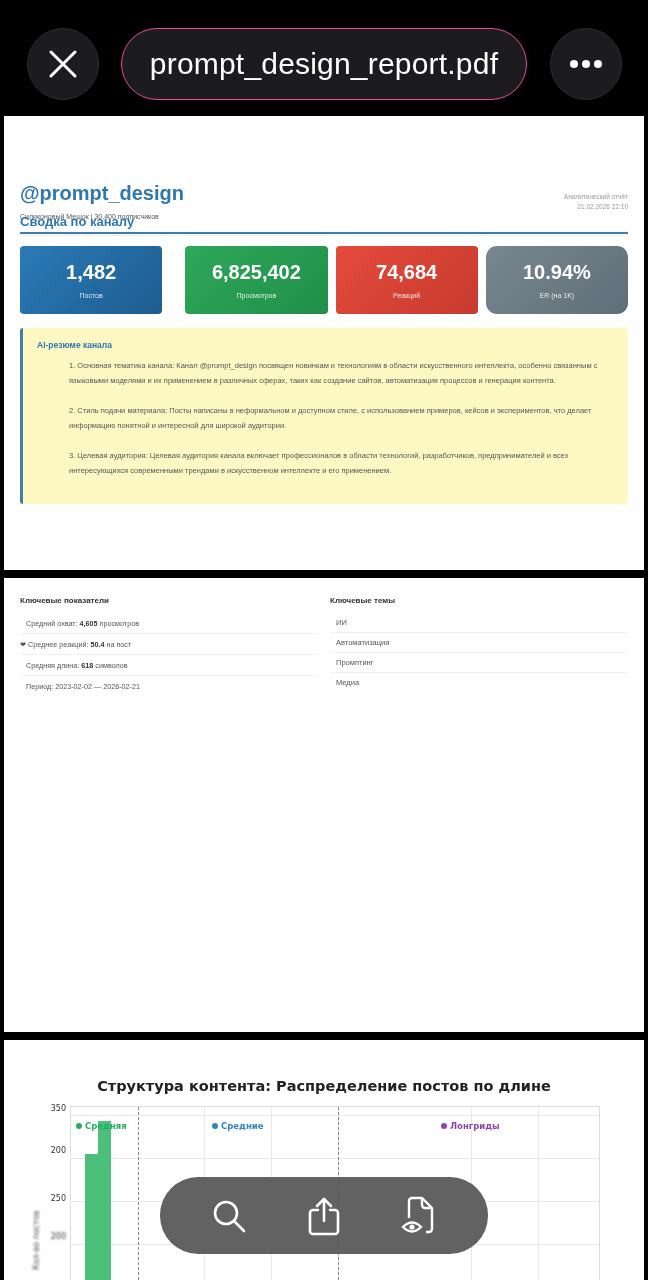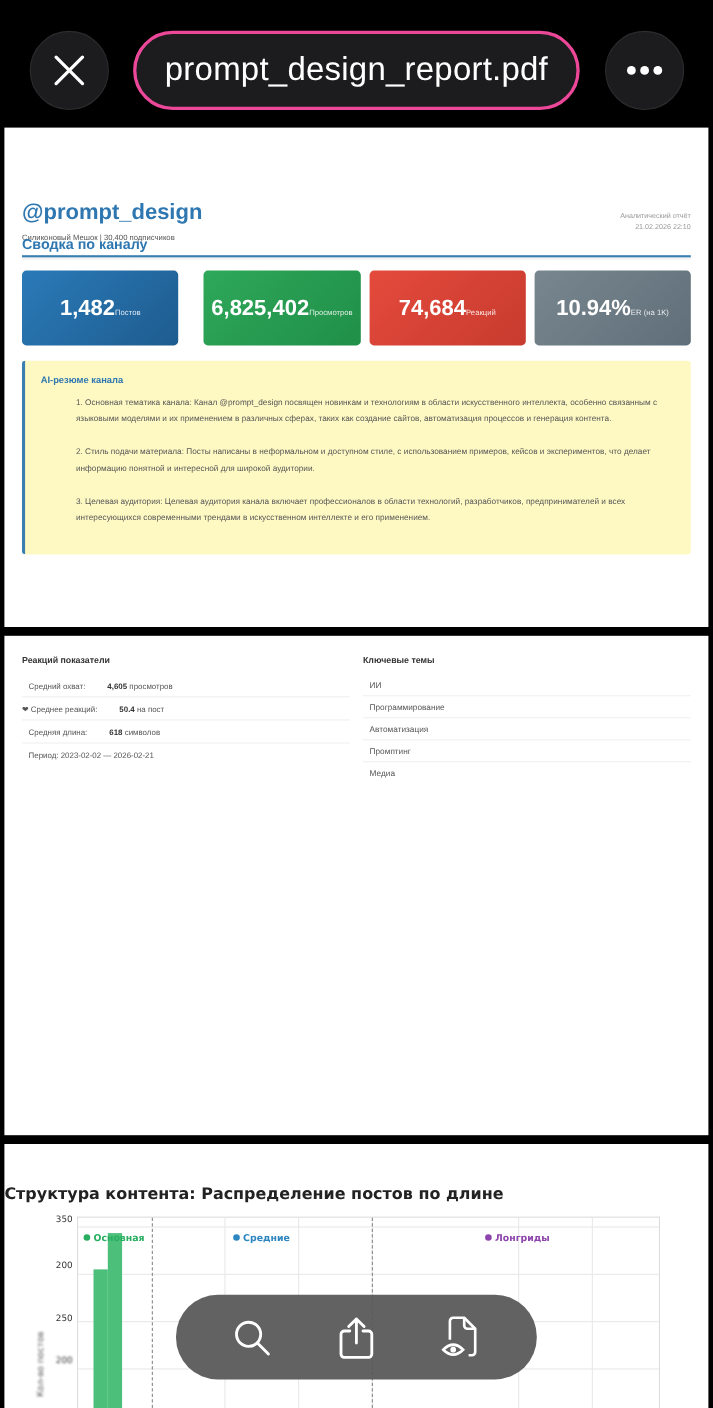--- a/index.html
+++ b/index.html
@@ -9,62 +9,62 @@
   
   .topbar { position: absolute; left: 0; top: 0; width: 648px; height: 115px; background: #000; }
   .circle-btn {
     position: absolute; top: 28px; width: 72px; height: 72px; border-radius: 50%;
     background: #1c1c1e; border: 1px solid #2c2c2e; display: flex; align-items: center; justify-content: center;
   }
   .close-btn { left: 27px; }
   .more-btn { left: 550px; }
   .title-pill {
     position: absolute; left: 121px; top: 28px; width: 406px; height: 72px; border-radius: 36px;
-    background: #1c1c1e; border: 3px solid #ec4899; display: flex; align-items: center; justify-content: center;
+    background: #1c1c1e; border: 1px solid #ec4899; display: flex; align-items: center; justify-content: center;
     color: #fff; font-size: 30px; font-family: "Liberation Sans", sans-serif; letter-spacing: 0.2px;
   }
 
   
   .page { position: absolute; left: 4px; width: 640px; background: #fff; overflow: hidden; }
   .page1 { top: 116px; height: 454px; }
   .page2 { top: 578px; height: 454px; }
   .page3 { top: 1040px; height: 260px; }
 
   
   .p1-header { position: absolute; left: 16px; top: 30px; width: 608px; height: 52px; border-bottom: 2px solid #3b7fb0; margin-top: 36px; }
   .channel-title { font-size: 20px; font-weight: bold; color: #2e77b0; }
   .channel-sub { margin-top: 8px; font-size: 7px; color: #555; }
   .report-meta { position: absolute; right: 0; top: 10px; text-align: right; font-size: 6.5px; color: #999; line-height: 10px; }
 
   .section-title { position: absolute; left: 16px; top: 98px; width: 608px; font-size: 13px; font-weight: bold; color: #2e77b0; padding-bottom: 6px; border-bottom: 1px solid #eee; }
 
   .stats { position: absolute; left: 16px; top: 130px; width: 608px; height: 68px; display: flex; gap: 8px; }
-  .stat { flex: 1; border-radius: 4px; color: #fff; display: flex; flex-direction: row; align-items: center; justify-content: center; }
+  .stat { flex: 1; border-radius: 4px; color: #fff; display: flex; flex-direction: column; align-items: center; justify-content: center; }
   .stat-value { font-size: 20px; font-weight: bold; }
   .stat-label { font-size: 7px; margin-top: 8px; opacity: 0.85; }
   .stat.blue { background: linear-gradient(135deg, #2a7ab8, #1e5c8f); }
   .stat.green { background: linear-gradient(135deg, #2ea85a, #208f48); margin-left: 15px; }
   .stat.red { background: linear-gradient(135deg, #e44a3c, #c73b2e); align-items: center; }
-  .stat.gray { background: linear-gradient(135deg, #78878f, #5f6e78); }
+  .stat.gray { background: linear-gradient(135deg, #78878f, #5f6e78); border-radius: 11px; }
 
   .ai-box { position: absolute; left: 16px; top: 212px; width: 608px; height: 176px; background: #fef9c3; border-left: 3px solid #3b7fb0; border-radius: 3px; padding: 12px 14px; }
   .ai-title { font-size: 8.5px; font-weight: bold; color: #2e77b0; margin-bottom: 8px; }
   .ai-para { font-size: 7.5px; color: #555; line-height: 15px; margin-bottom: 15px; margin-left: 32px; }
 
   
   .col { position: absolute; top: 18px; width: 298px; }
   .col-left { left: 16px; }
   .col-right { left: 326px; }
   .col-title { font-size: 8px; font-weight: bold; color: #333; margin-bottom: 8px; }
   .metric-row { font-size: 7.2px; color: #555; padding: 6px 6px; border-bottom: 1px solid #f0f0f0; height: 21px; }
-  .metric-row b { color: #333; margin-left: 18px; }
+  .metric-row b { color: #333; }
   .topic-row { font-size: 7.5px; color: #555; padding: 5px 6px; border-bottom: 1px solid #f0f0f0; height: 20px; }
 
   
-  .chart-title { position: absolute; left: 0; width: 640px; top: 38px; font-family: "DejaVu Sans", sans-serif; font-size: 14.5px; font-weight: bold; color: #222; }
+  .chart-title { position: absolute; left: 0; width: 640px; top: 38px; text-align: center; font-family: "DejaVu Sans", sans-serif; font-size: 14.5px; font-weight: bold; color: #222; }
   .plot { position: absolute; left: 66px; top: 66px; width: 530px; height: 200px; border: 1px solid #ddd; }
   .gridline-h { position: absolute; left: 0; width: 100%; height: 1px; background: #e8e8e8; }
   .gridline-v { position: absolute; top: 0; height: 100%; width: 1px; background: #e8e8e8; }
   .divider-v { position: absolute; top: 0; height: 100%; width: 0; border-left: 1px dashed #888; }
   .ytick { position: absolute; left: 30px; width: 32px; text-align: right; font-family: "DejaVu Sans", sans-serif; font-size: 8px; color: #333; }
   .ylabel { position: absolute; left: 28px; top: 230px; transform: rotate(-90deg); transform-origin: left top; font-family: "DejaVu Sans", sans-serif; font-size: 8px; color: #555; filter: blur(1px); }
   .bar { position: absolute; bottom: 0; background: #4cbf7a; }
   .group-label { position: absolute; top: 14px; font-family: "DejaVu Sans", sans-serif; font-size: 8.5px; font-weight: bold; }
   .group-label .dot { display: inline-block; width: 6px; height: 6px; border-radius: 50%; margin-right: 3px; vertical-align: 0; }
 
@@ -128,39 +128,38 @@
   <div class="ai-box">
     <div class="ai-title">AI-резюме канала</div>
     <p class="ai-para">1. Основная тематика канала: Канал @prompt_design посвящен новинкам и технологиям в области искусственного интеллекта, особенно связанным с языковыми моделями и их применением в различных сферах, таких как создание сайтов, автоматизация процессов и генерация контента.</p>
     <p class="ai-para">2. Стиль подачи материала: Посты написаны в неформальном и доступном стиле, с использованием примеров, кейсов и экспериментов, что делает информацию понятной и интересной для широкой аудитории.</p>
     <p class="ai-para">3. Целевая аудитория: Целевая аудитория канала включает профессионалов в области технологий, разработчиков, предпринимателей и всех интересующихся современными трендами в искусственном интеллекте и его применением.</p>
   </div>
 </div>
 
 <div class="page page2">
   <div class="col col-left">
-    <div class="col-title">Реакций показатели</div>
+    <div class="col-title">Ключевые показатели</div>
     <div class="metric-row">
       <span>Средний охват: </span><b>4,605</b><span> просмотров</span>
     </div>
     <div class="metric-row" style="padding-left:0">
       <span>❤ Среднее реакций: </span><b>50.4</b><span> на пост</span>
     </div>
     <div class="metric-row">
       <span>Средняя длина: </span><b>618</b><span> символов</span>
     </div>
     <div class="metric-row" style="border-bottom:none">
       <span>Период: 2023-02-02 — 2026-02-21</span>
     </div>
   </div>
 
   <div class="col col-right">
     <div class="col-title">Ключевые темы</div>
     <div class="topic-row">ИИ</div>
-    <div class="topic-row">Программирование</div>
     <div class="topic-row">Автоматизация</div>
     <div class="topic-row">Промптинг</div>
     <div class="topic-row" style="border-bottom:none">Медиа</div>
   </div>
 </div>
 
 <div class="page page3">
   <div class="chart-title">Структура контента: Распределение постов по длине</div>
 
   <div class="ytick" style="top:64px">350</div>
@@ -180,21 +179,21 @@
     <div class="gridline-v" style="left:267px"></div>
     <div class="gridline-v" style="left:400px"></div>
     <div class="gridline-v" style="left:467px"></div>
     <div class="divider-v" style="left:67px"></div>
     <div class="divider-v" style="left:267px"></div>
 
     <div class="bar" style="left:14px; width:13px; top:47px"></div>
     <div class="bar" style="left:27px; width:13px; top:14px"></div>
 
     <div class="group-label" style="left:5px; color:#27ae60">
-      <span class="dot" style="background:#27ae60"></span><span>Основная</span>
+      <span class="dot" style="background:#27ae60"></span><span>Средняя</span>
     </div>
     <div class="group-label" style="left:141px; color:#2e86c1">
       <span class="dot" style="background:#2e86c1"></span><span>Средние</span>
     </div>
     <div class="group-label" style="left:370px; color:#8e44ad">
       <span class="dot" style="background:#8e44ad"></span><span>Лонгриды</span>
     </div>
   </div>
 </div>
 

